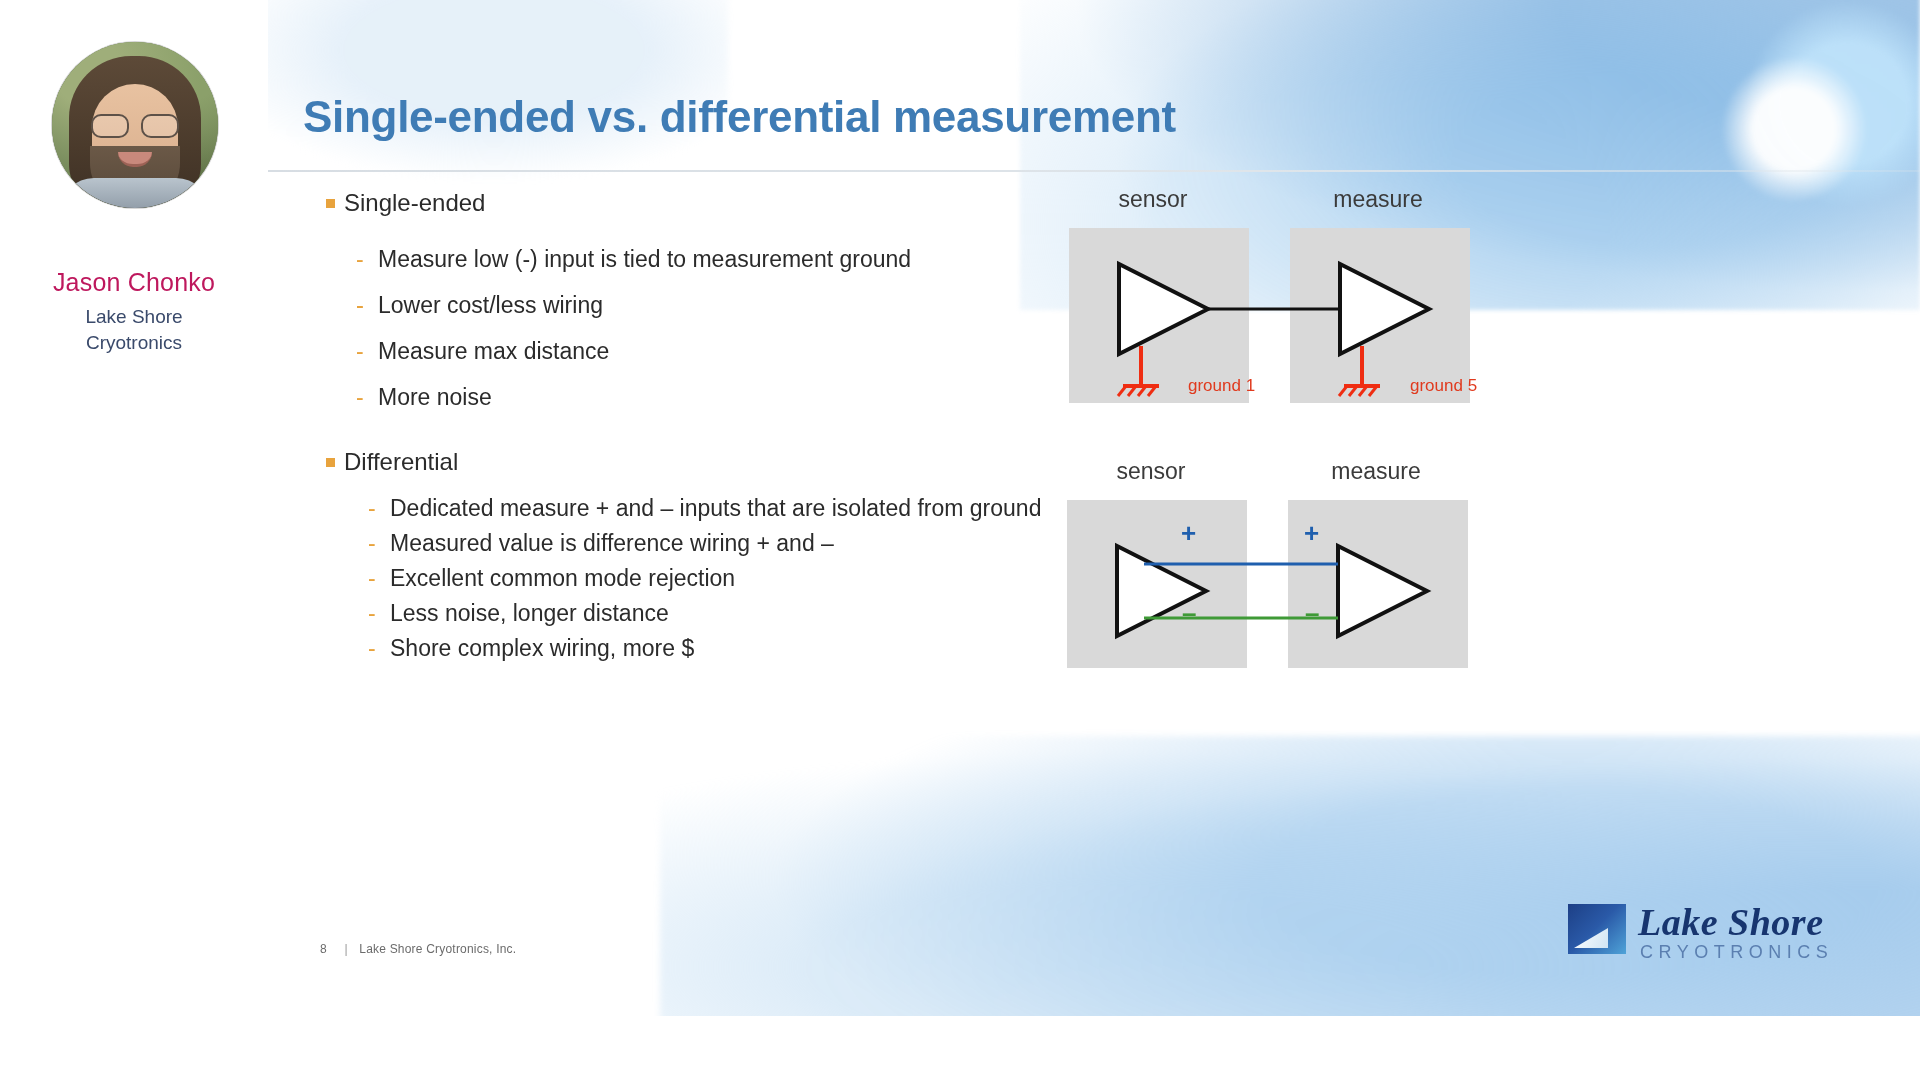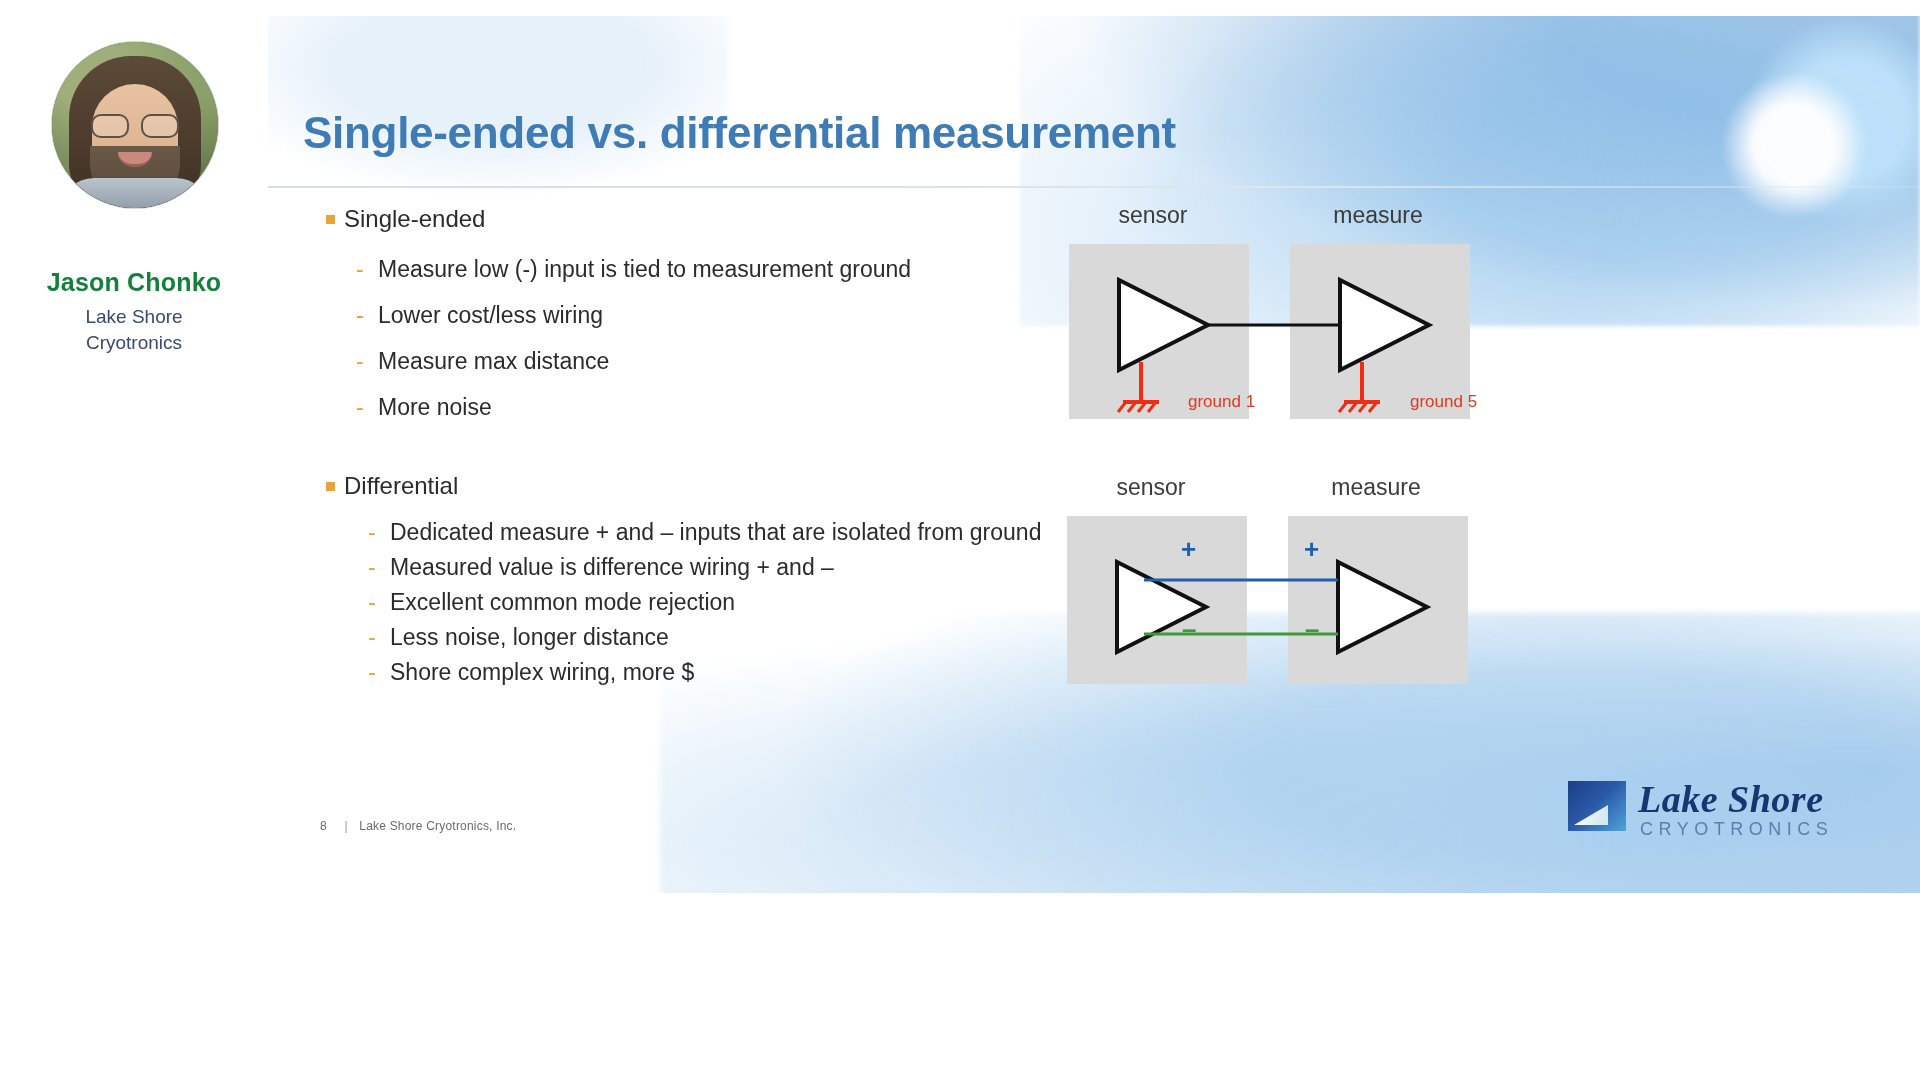--- a/index.html
+++ b/index.html
@@ -122,42 +122,42 @@
     background: linear-gradient(180deg, #b9c4cd 0%, #8e9aa6 100%);
   }
 
   .presenter-name {
     position: absolute;
     left: 0;
     top: 268px;
     width: 268px;
     text-align: center;
     font-size: 25px;
-    font-weight: bold;
-    color: #15803d;
+    font-weight: normal;
+    color: #be185d;
     letter-spacing: 0.2px;
   }
   .presenter-org {
     position: absolute;
     left: 0;
     top: 304px;
     width: 268px;
     text-align: center;
     font-size: 19px;
     line-height: 26px;
     color: #3a4a6b;
   }
 
   
   .slide {
     position: absolute;
     left: 268px;
-    top: 16px;
+    top: 0;
     width: 1652px;
-    height: 877px;
+    height: 1016px;
     background: #ffffff;
     overflow: hidden;
   }
 
   
   .bokeh {
     position: absolute;
     pointer-events: none;
   }
   .bokeh-top {
@@ -215,21 +215,21 @@
   
   .body {
     position: absolute;
     left: 10px;
     top: 186px;
     width: 830px;
   }
   .lvl1 {
     position: relative;
     padding-left: 66px;
-    margin-bottom: 18px;
+    margin-bottom: 24px;
     font-size: 24px;
     color: #2b2b2b;
     line-height: 34px;
   }
   .lvl1 .sq {
     position: absolute;
     left: 48px;
     top: 13px;
     width: 9px;
     height: 9px;
@@ -243,21 +243,21 @@
     line-height: 31px;
   }
   .lvl2 .dash {
     position: absolute;
     left: 78px;
     top: 0;
     color: #e8a33d;
     font-size: 23px;
   }
   .group-a .lvl2 { margin-bottom: 15px; }
-  .group-b { margin-top: 46px; }
+  .group-b { margin-top: 32px; }
   .group-b .lvl2 { padding-left: 112px; margin-bottom: 4px; }
   .group-b .lvl2 .dash { left: 90px; }
   .group-b .lvl1 { padding-left: 66px; margin-bottom: 14px; }
 
   
   .diagram {
     position: absolute;
   }
   .diag-se { left: 800px; top: 186px; width: 420px; height: 240px; }
   .diag-diff { left: 798px; top: 458px; width: 420px; height: 240px; }

